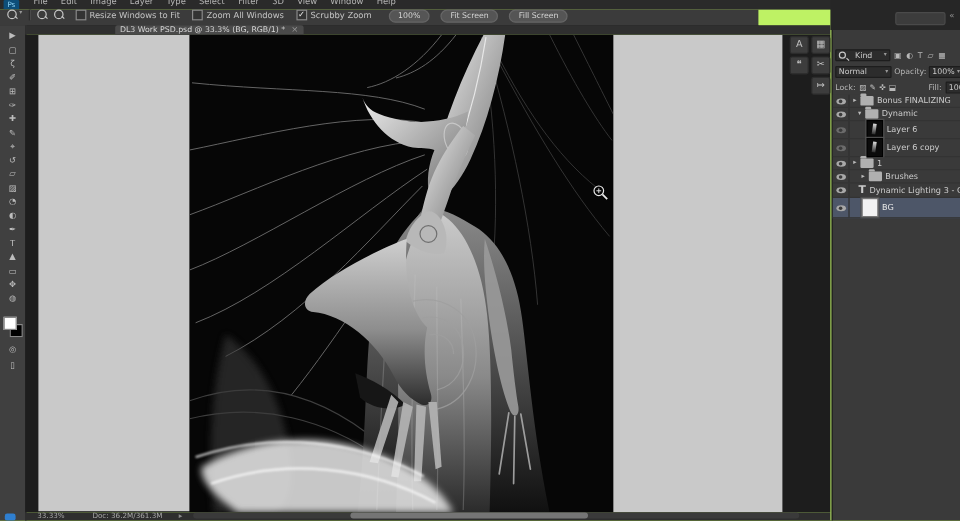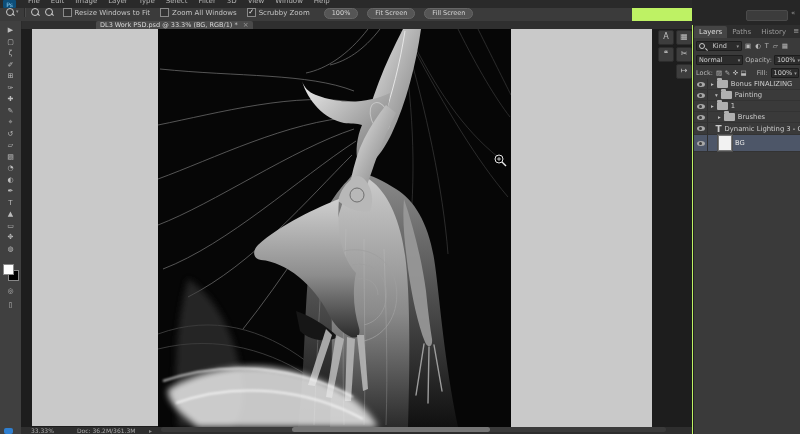--- a/index.html
+++ b/index.html
@@ -279,26 +279,20 @@
     </div>
   </div>
 
   <div class="dockbtn" style="left:658px;top:30px"><span>A</span></div>
   <div class="dockbtn" style="left:658px;top:47px"><span>❝</span></div>
   <div class="dockbtn" style="left:676px;top:30px"><span></span><span>▦</span></div>
   <div class="dockbtn" style="left:676px;top:47px"><span>✂</span></div>
   <div class="dockbtn" style="left:676px;top:64px"><span>↦</span></div>
 
   <div class="abs lpanel">
-    <div class="lp-tabs">
-      <div class="lp-tab active">Layers</div>
-      <div class="lp-tab">Paths</div>
-      <div class="lp-tab">History</div>
-      <div class="lp-menu">≡</div>
-    </div>
 
     <div class="lp-row" style="top:14px;height:13px;padding:0 2px;gap:3px">
       <span class="field" style="width:40px">
         <span class="magnifier" style="width:4px;height:4px"></span>
         <span>Kind</span>
         <span class="tinycaret">▾</span>
       </span>
       <span class="mini-icons">
         <span>▣</span>
         <span>◐</span>
@@ -321,21 +315,21 @@
     </div>
 
     <div class="lp-row" style="top:42px;height:12px;padding:0 2px;gap:3px">
       <span class="lbl">Lock:</span>
       <span class="mini-icons" style="gap:2.5px">
         <span>▨</span>
         <span>✎</span>
         <span>✜</span>
         <span>⬓</span>
       </span>
-      <span class="lbl" style="margin-left:7px">Fill:</span>
+      <span class="lbl" style="margin-left:24px">Fill:</span>
       <span class="field" style="width:22px">
         <span>100%</span>
         <span class="tinycaret">▾</span>
       </span>
     </div>
 
     <div class="lrows">
       <div class="lrow" style="height:11px">
         <span class="eyegut">
             <span class="eye"></span>
@@ -343,21 +337,37 @@
         <span class="caret">▸</span>
         <span class="folder"></span>
         <span class="lname">Bonus FINALIZING</span>
       </div>
       <div class="lrow" style="height:11px">
         <span class="eyegut">
             <span class="eye"></span>
           </span>
         <span class="caret" style="margin-left:4px">▾</span>
         <span class="folder"></span>
-        <span class="lname">Painting</span>
+        <span class="lname">Dynamic</span>
+      </div>
+      <div class="lrow" style="height:15px">
+        <span class="eyegut">
+            <span class="eye" style="opacity:.45"></span>
+          </span>
+        <span style="width:8px"></span>
+        <span class="thumb art"></span>
+        <span class="lname">Layer 6</span>
+      </div>
+      <div class="lrow" style="height:15px">
+        <span class="eyegut">
+            <span class="eye" style="opacity:.45"></span>
+          </span>
+        <span style="width:8px"></span>
+        <span class="thumb art"></span>
+        <span class="lname">Layer 6 copy</span>
       </div>
       <div class="lrow" style="height:11px">
         <span class="eyegut">
             <span class="eye"></span>
           </span>
         <span class="caret">▸</span>
         <span class="folder"></span>
         <span class="lname">1</span>
       </div>
       <div class="lrow" style="height:11px">

